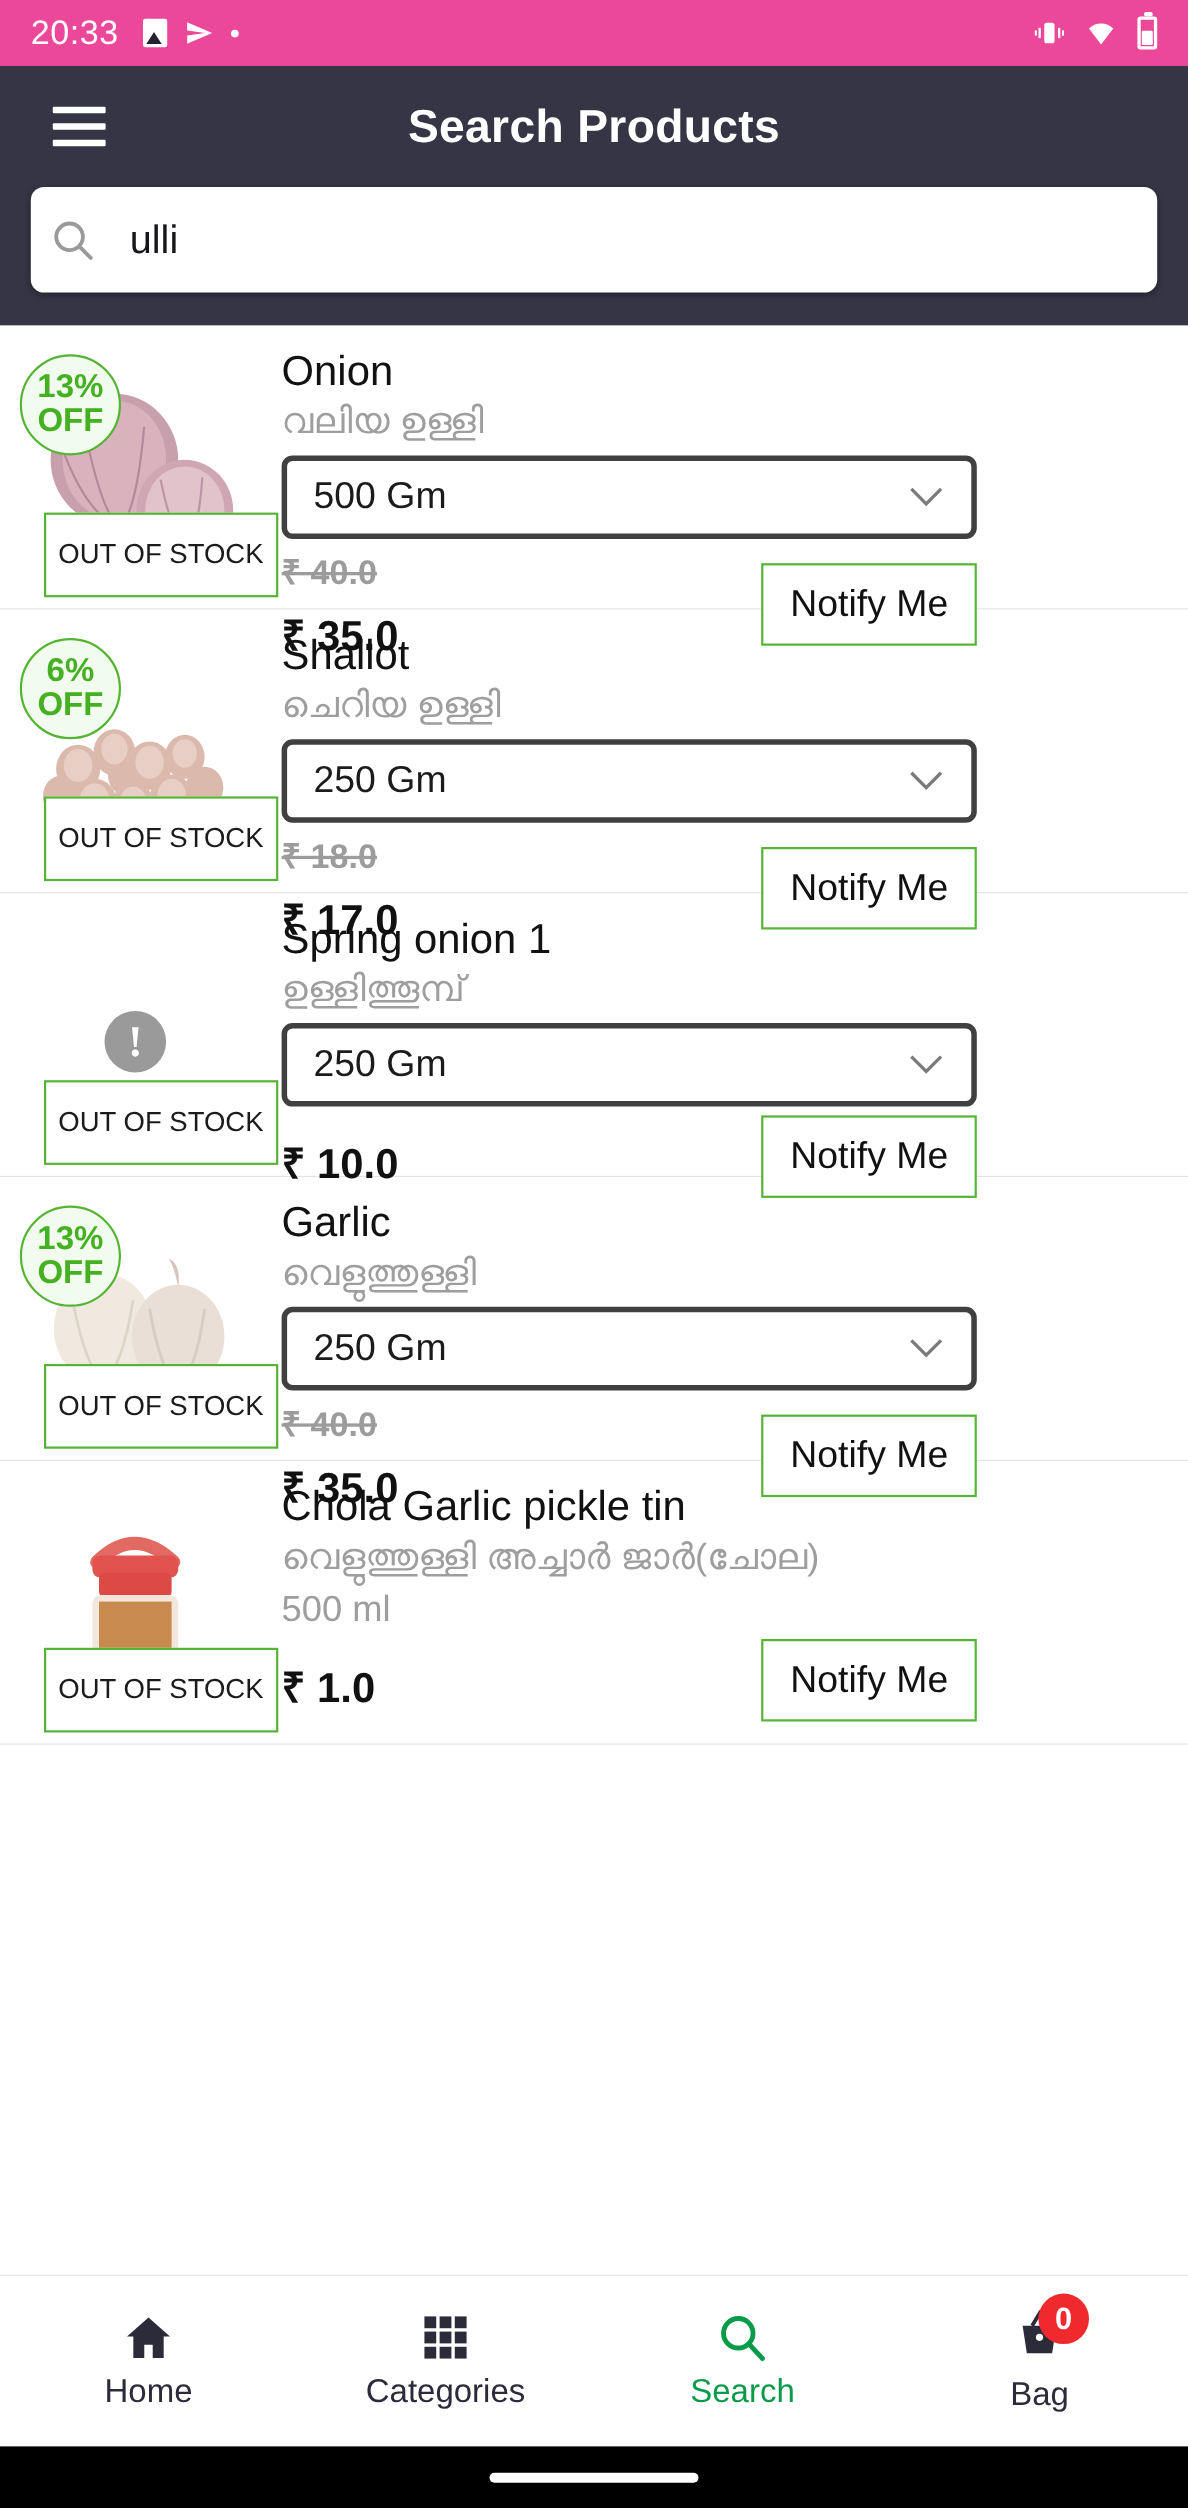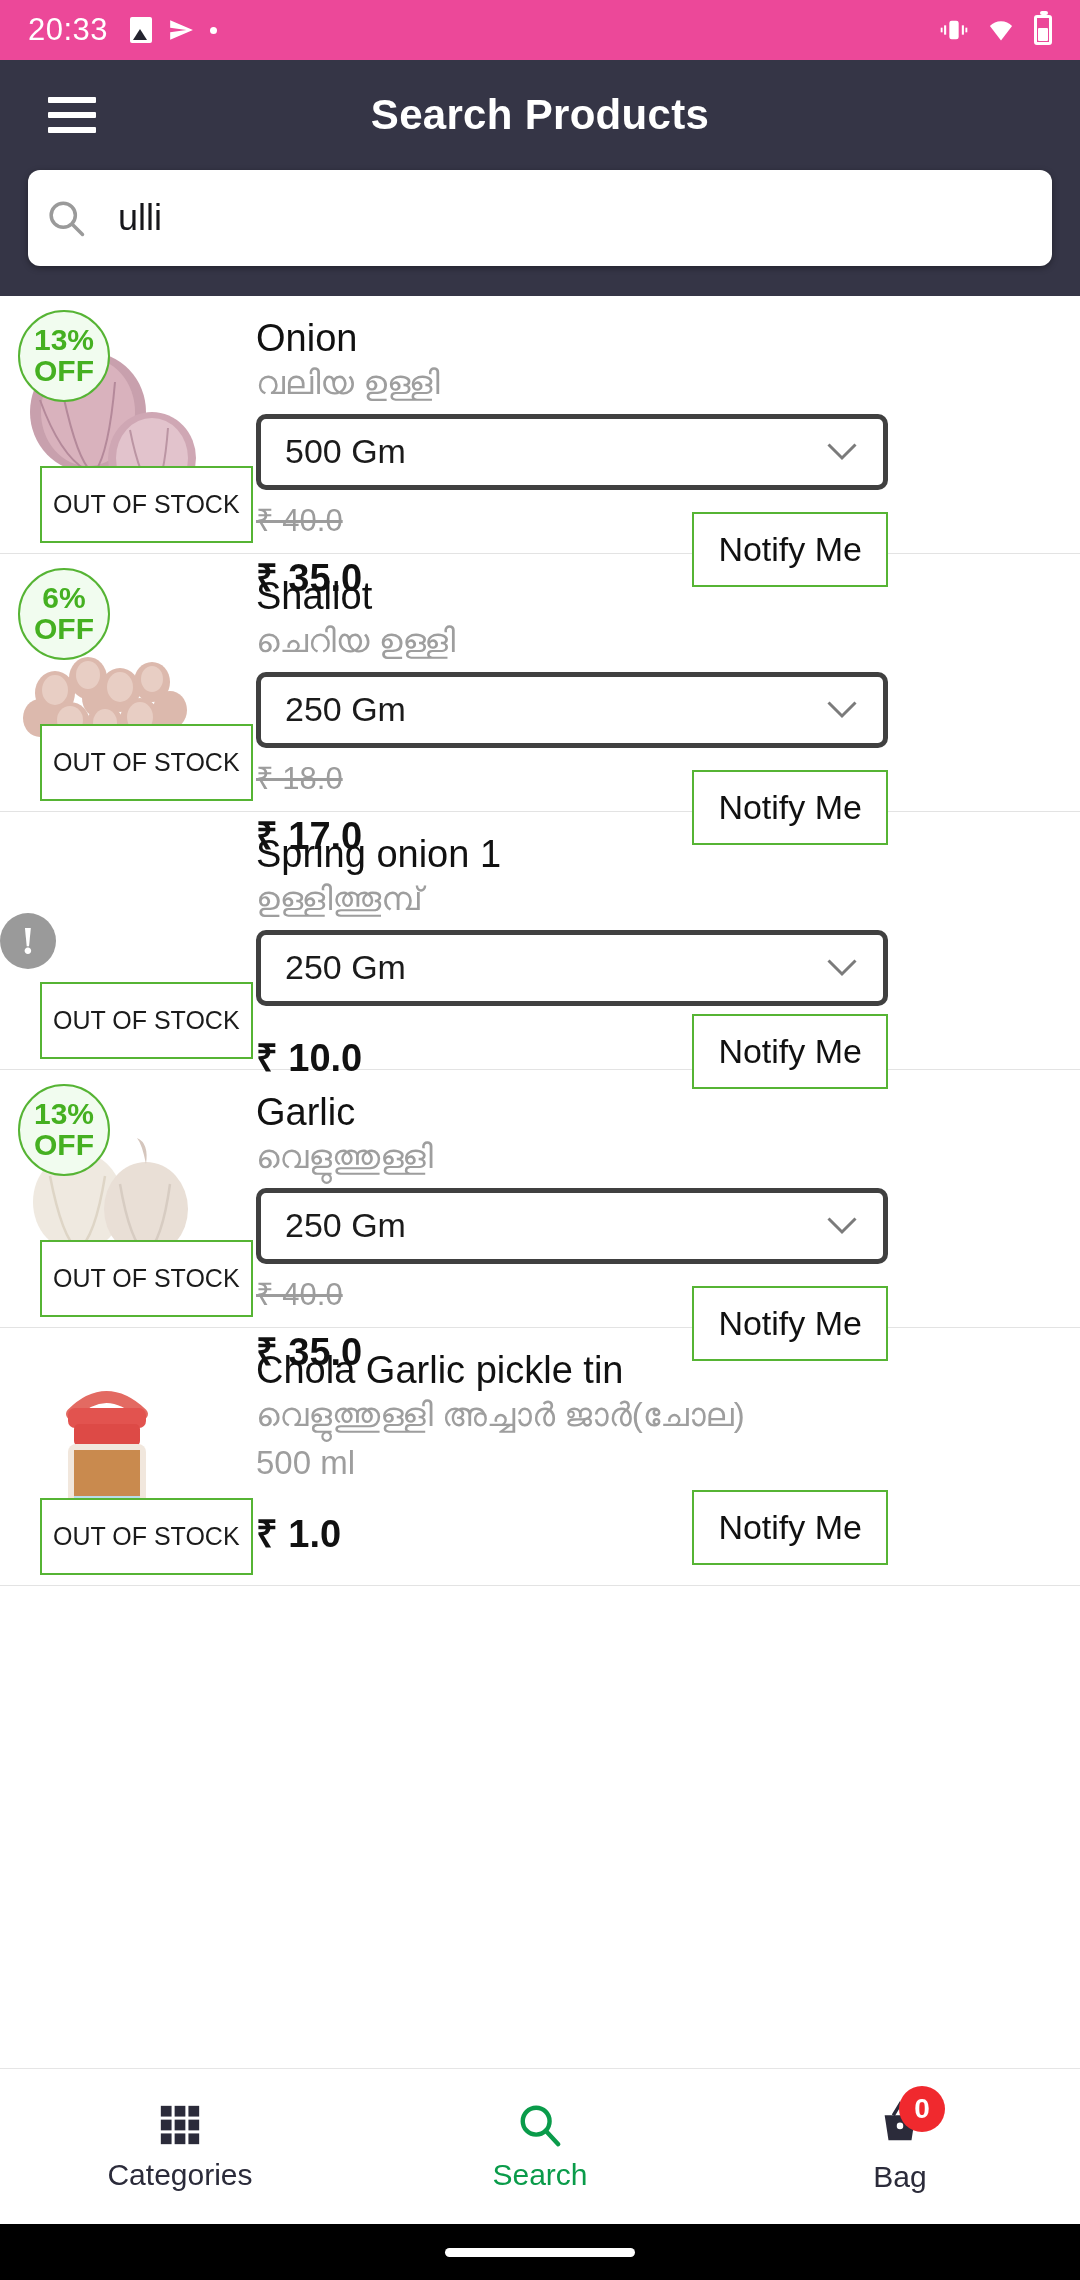--- a/index.html
+++ b/index.html
@@ -59,21 +59,21 @@
   .search-text{ font-size:36px; color:#17171b; }
 
   
   .list{ background:#fff; }
   .card{
     display:flex; padding:0; border-bottom:1px solid #e3e3e3;
     position:relative; height:258px;
   }
   .media{
     width:246px; flex:none; position:relative;
-    display:flex; align-items:center; justify-content:flex-start;
+    display:flex; align-items:center; justify-content:center;margin-top:12px;
   }
   .badge-off{
     position:absolute; top:14px; left:18px; z-index:3;
     width:92px; height:92px; border-radius:50%;
     background:#f1fcef; border:2px solid #56b434;
     display:flex; flex-direction:column; align-items:center; justify-content:center;
     line-height:1.02;
   }
   .badge-off .pct{ font-size:30px; font-weight:bold; color:#45b021; }
   .badge-off .off{ font-size:30px; font-weight:bold; color:#45b021; }
@@ -96,21 +96,21 @@
     margin-top:12px; height:76px; border:5px solid #404040; border-radius:10px;
     display:flex; align-items:center; padding:0 24px; font-size:34px; color:#1b1b1b;
     background:#fff; position:relative; max-width:632px;
   }
   .select .chev{ position:absolute; right:26px; width:30px; height:18px; }
   .price-row{
     display:flex; align-items:center; justify-content:space-between;
     margin-top:8px; max-width:632px;
   }
   .prices{ }
-  .p-old{ font-size:31px; color:#9c9c9c; text-decoration:line-through; }
+  .p-old{ font-size:31px; color:#9c9c9c; text-decoration:line-through;font-weight:bold; }
   .p-new{ font-size:38px; color:#111; font-weight:bold; margin-top:10px; }
   .notify{
     border:2px solid #56b434; background:#fff; color:#111;
     font-size:34px; padding:16px 24px; white-space:nowrap; cursor:pointer;
   }
 
   
   .bottomnav{
     position:absolute; left:0; bottom:56px; width:1080px; height:156px;
     background:#fff; display:flex; border-top:1px solid #e5e5e5;
@@ -360,20 +360,26 @@
         <div class="notify">Notify Me</div>
       </div>
     </div>
   </div>
 
 </div>
 
 <div class="bottomnav">
   <div class="nav-item">
     <svg class="nav-ico" viewBox="0 0 24 24">
+      <path d="M12 2.5L1.8 11.5h3v10.2h5.2v-6.3h4v6.3h5.2V11.5h3L12 2.5z" fill="#2b2b3a"></path>
+    </svg>
+    <span class="nav-label">Home</span>
+  </div>
+  <div class="nav-item">
+    <svg class="nav-ico" viewBox="0 0 24 24">
       <g fill="#2b2b3a">
         <rect x="2" y="2" width="5.6" height="5.6"></rect>
           <rect x="9.2" y="2" width="5.6" height="5.6"></rect>
           <rect x="16.4" y="2" width="5.6" height="5.6"></rect>
         <rect x="2" y="9.2" width="5.6" height="5.6"></rect>
           <rect x="9.2" y="9.2" width="5.6" height="5.6"></rect>
           <rect x="16.4" y="9.2" width="5.6" height="5.6"></rect>
         <rect x="2" y="16.4" width="5.6" height="5.6"></rect>
           <rect x="9.2" y="16.4" width="5.6" height="5.6"></rect>
           <rect x="16.4" y="16.4" width="5.6" height="5.6"></rect>

